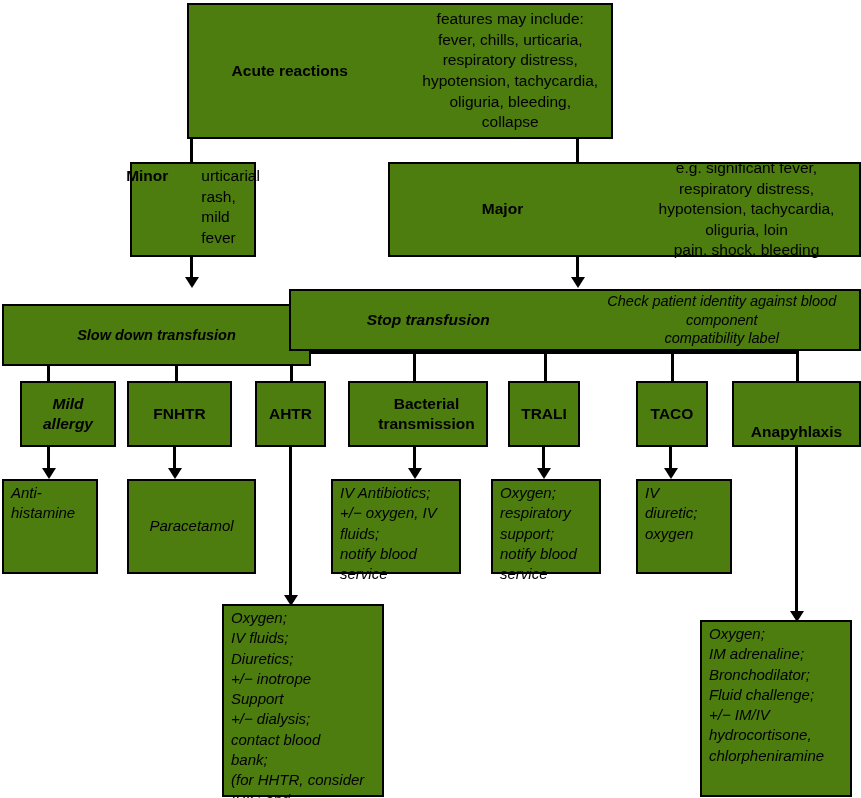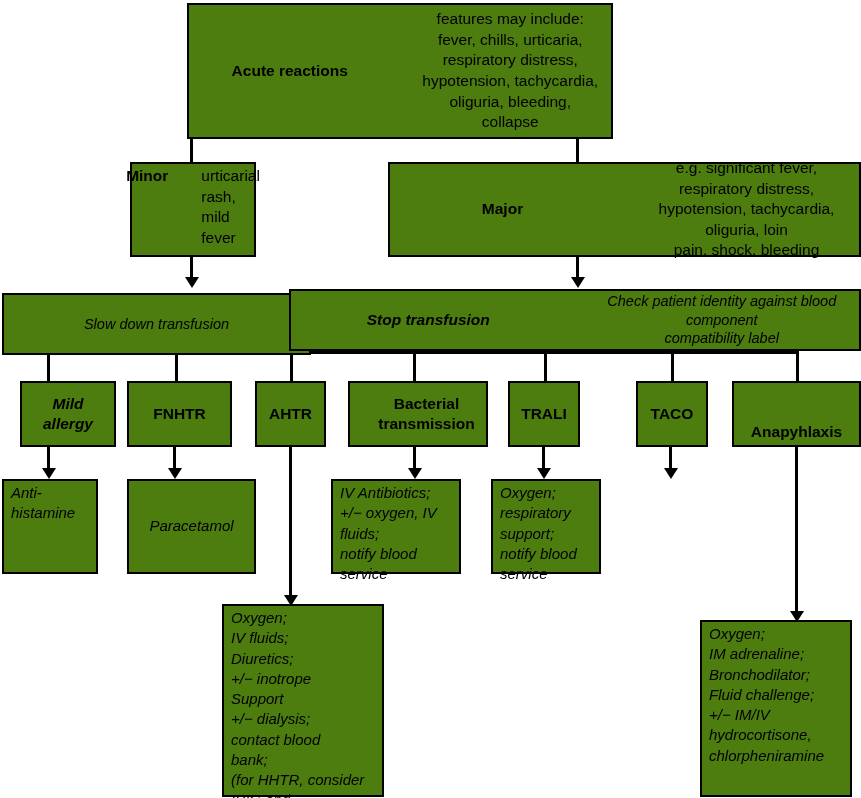--- a/index.html
+++ b/index.html
@@ -112,21 +112,21 @@
 hypotension, tachycardia, oliguria, loin
 pain, shock, bleeding</div>
   </div>
 
   <div class="vline" style="left:190px; top:257px; height:23px;"></div>
   <div class="arrowhead" style="left:185px; top:277px;"></div>
 
   <div class="vline" style="left:576px; top:257px; height:23px;"></div>
   <div class="arrowhead" style="left:571px; top:277px;"></div>
 
-  <div class="box center" style="left:2px; top:293px; width:309px; height:62px;">
+  <div class="box center" style="left:2px; top:304px; width:309px; height:62px;font-weight:bold;">
     <div class="pad-c sm-i">Slow down transfusion</div>
   </div>
 
   <div class="box center" style="left:289px; top:289px; width:572px; height:62px;">
     <div class="pad-c ttl-i">Stop transfusion</div>
     <div class="pad-c sm-i">Check patient identity against blood component
 compatibility label</div>
   </div>
 
   <div class="hline" style="left:47px; top:351px; width:148px;"></div>
@@ -209,20 +209,25 @@
   </div>
 
   <div class="box left" style="left:491px; top:479px; width:110px; height:95px;">
     <div class="pad-l tx-i">Oxygen;
 respiratory
 support;
 notify blood
 service</div>
   </div>
 
+  <div class="box left" style="left:636px; top:479px; width:96px; height:95px;">
+    <div class="pad-l tx-i">IV
+diuretic;
+oxygen</div>
+  </div>
 
   <div class="box left" style="left:222px; top:604px; width:162px; height:193px;">
     <div class="pad-l tx-i">Oxygen;
 IV fluids;
 Diuretics;
 +/− inotrope
 Support
 +/− dialysis;
 contact blood
 bank;

